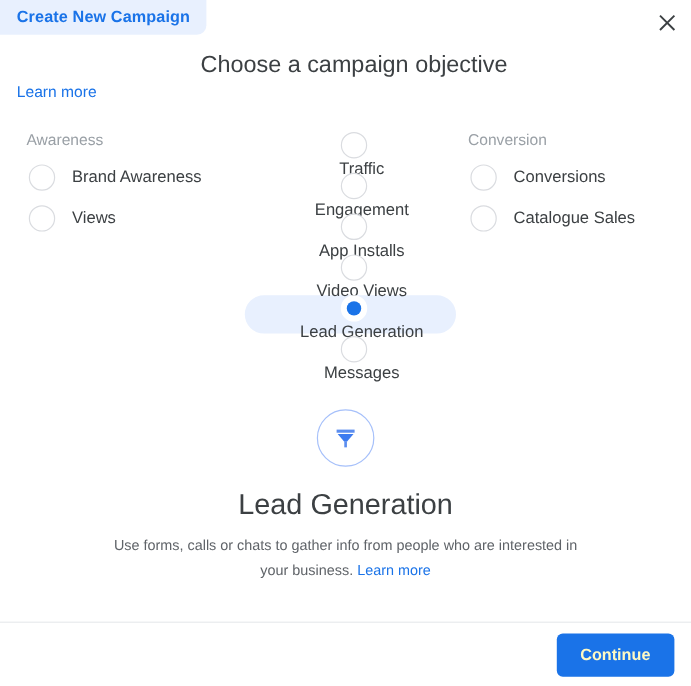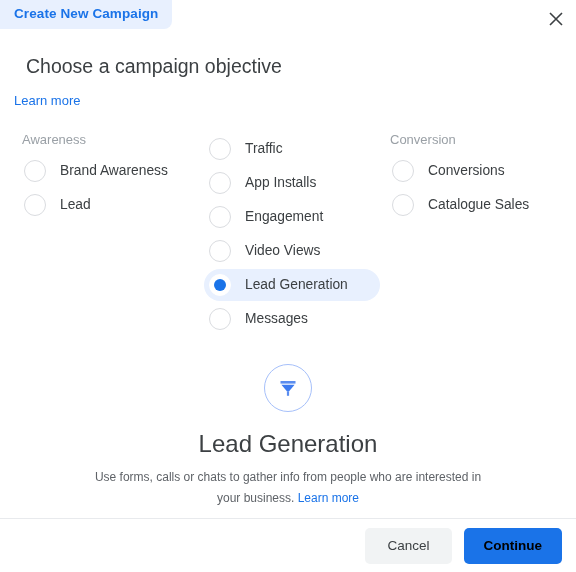--- a/index.html
+++ b/index.html
@@ -60,21 +60,22 @@
   .close-btn svg { display: block; }
 
   .title-block {
     padding: 13px 0 0 14px;
   }
   .page-title {
     font-size: 19.5px;
     color: #3c4043;
     line-height: 24px;
     font-weight: normal;
-    margin: 12px;
+    margin: 0;
+    text-align: center;
   }
   .learn-link {
     display: inline-block;
     margin-top: 3px;
     font-size: 13px;
     color: #1a73e8;
     text-decoration: none;
     cursor: pointer;
     line-height: 16px;
   }
@@ -105,21 +106,21 @@
   .option-row {
     display: flex;
     align-items: center;
     height: 32px;
     margin-bottom: 2px;
     border-radius: 18px;
     cursor: pointer;
     padding-left: 2px;
     box-sizing: border-box;
   }
-  .col-2 .option-row { padding-left: 5px; width: 176px; }
+  .col-2 .option-row { padding-left: 5px; width: 176px; flex-direction: column; }
   .col-3 .option-row { padding-left: 6px; width: 170px; }
   .option-row.selected {
     background: #e8f0fe;
   }
   .radio {
     width: 22px;
     height: 22px;
     border-radius: 50%;
     border: 1px solid #dadce0;
     box-sizing: border-box;
@@ -205,21 +206,21 @@
     padding: 0 22px;
     height: 36px;
     line-height: 36px;
   }
   .btn-cancel {
     background: #f1f3f4;
     color: #3c4043;
   }
   .btn-continue {
     background: #1a73e8;
-    color: #000000;
+    color: #fef9c3;
     font-weight: bold;
     padding: 0 20px;
   }
 </style>
 </head>
 <body>
 
 <div class="dialog">
 
   <div class="header">
@@ -240,36 +241,36 @@
   <div class="columns">
 
     <div class="col col-1">
       <div class="col-header">Awareness</div>
       <div class="option-row">
         <span class="radio"></span>
         <span class="option-label">Brand Awareness</span>
       </div>
       <div class="option-row">
         <span class="radio"></span>
-        <span class="option-label">Lead</span>
+        <span class="option-label">Views</span>
       </div>
     </div>
 
     <div class="col col-2">
       <div class="option-row">
         <span class="radio"></span>
         <span class="option-label">Traffic</span>
       </div>
       <div class="option-row">
         <span class="radio"></span>
+        <span class="option-label">Engagement</span>
+      </div>
+      <div class="option-row">
+        <span class="radio"></span>
         <span class="option-label">App Installs</span>
-      </div>
-      <div class="option-row">
-        <span class="radio"></span>
-        <span class="option-label">Engagement</span>
       </div>
       <div class="option-row">
         <span class="radio"></span>
         <span class="option-label">Video Views</span>
       </div>
       <div class="option-row selected">
         <span class="radio checked">
             <span class="dot"></span>
           </span>
         <span class="option-label">Lead Generation</span>
@@ -300,17 +301,16 @@
         <rect x="4.5" y="5" width="15" height="2.6" fill="#5b8def"></rect>
         <path d="M5.4 8.7 L18.6 8.7 L13.1 15.2 L10.9 15.2 Z" fill="#3d7bf0"></path>
         <rect x="10.9" y="15.2" width="2.2" height="4.6" fill="#5b8def"></rect>
       </svg>
     </div>
     <h2 class="detail-title">Lead Generation</h2>
     <p class="detail-desc"><span>Use forms, calls or chats to gather info from people who are interested in your business.</span> <a>Learn more</a></p>
   </div>
 
   <div class="footer">
-    <button class="btn btn-cancel">Cancel</button>
     <button class="btn btn-continue">Continue</button>
   </div>
 
 </div>
 
 </body></html>

